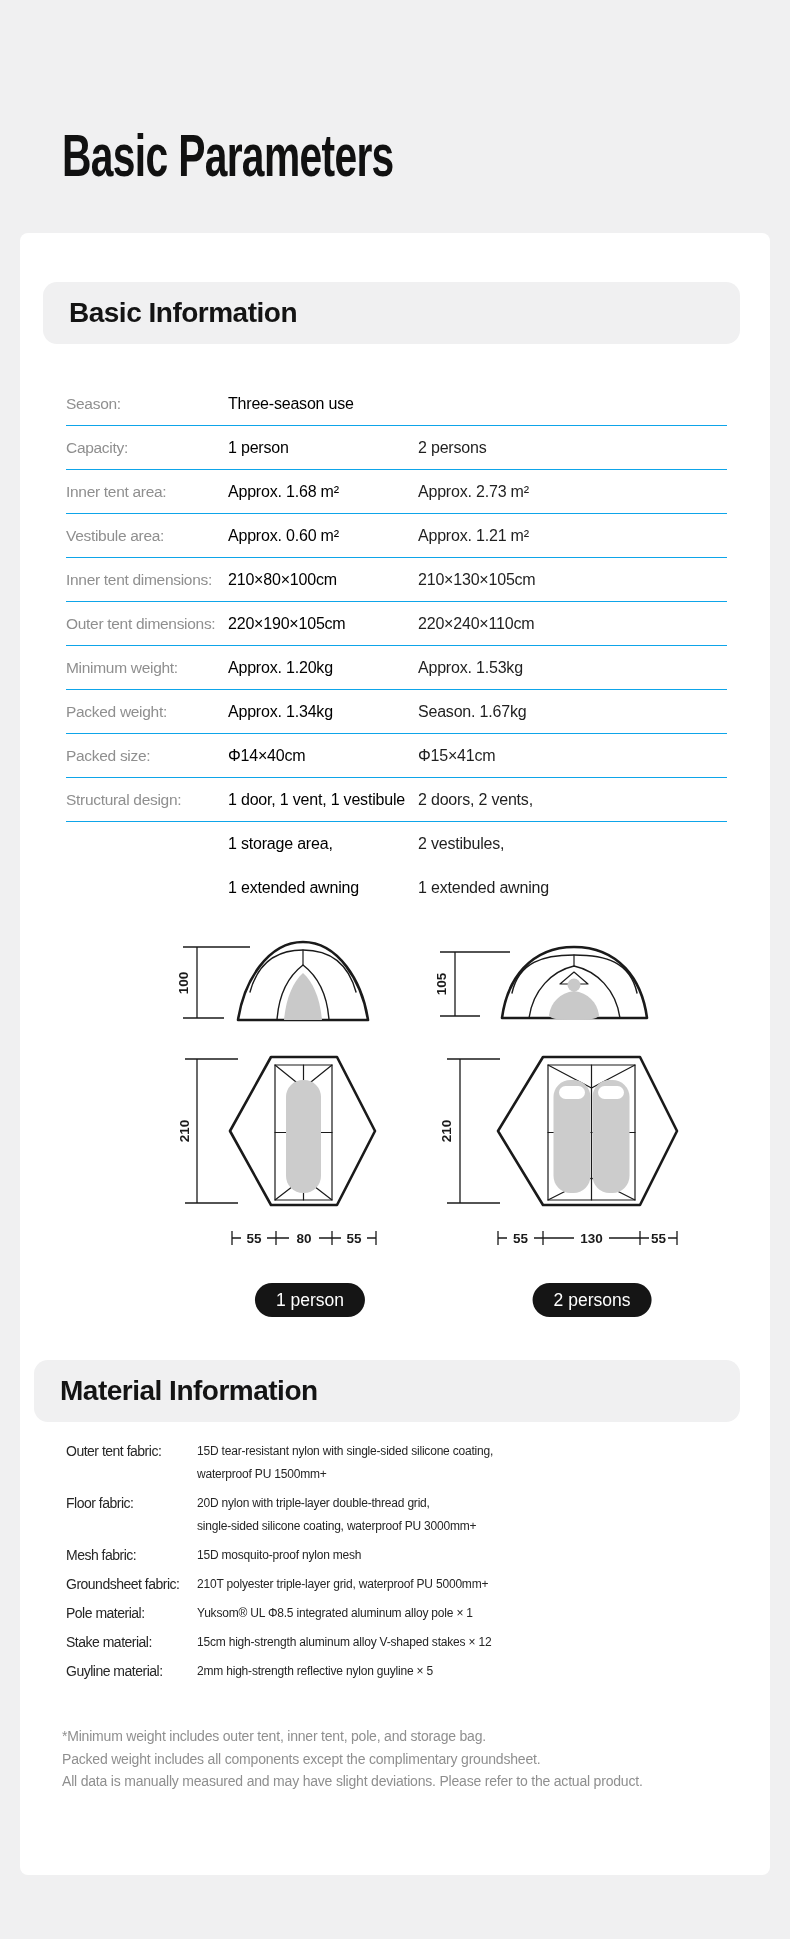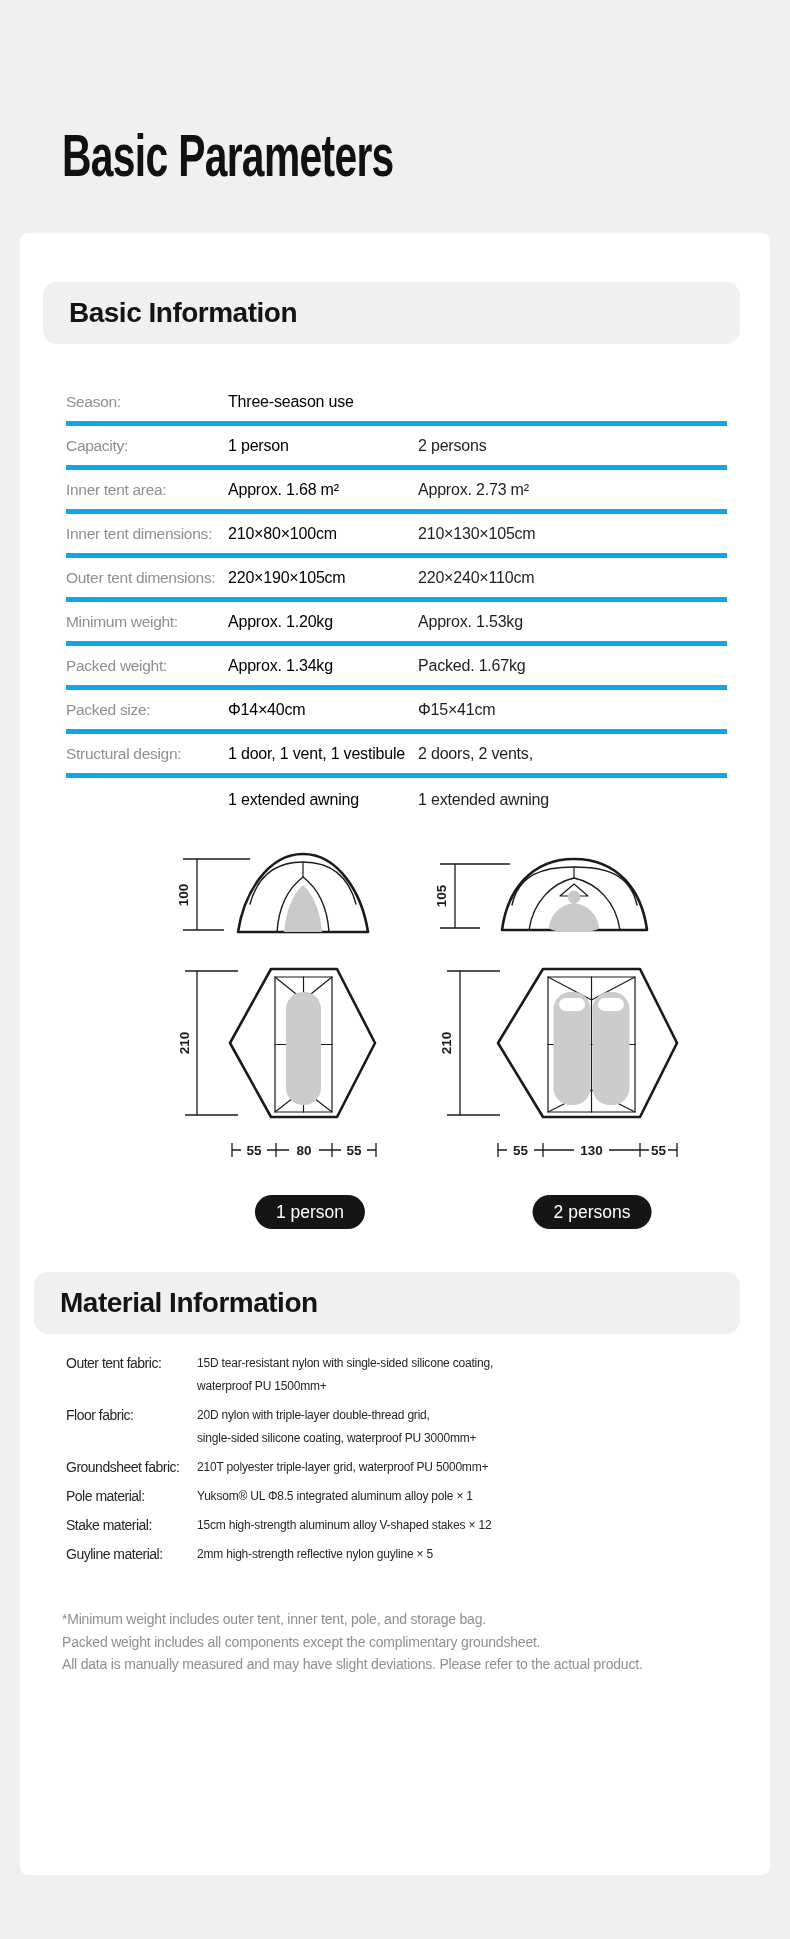--- a/index.html
+++ b/index.html
@@ -24,21 +24,21 @@
     display:flex; align-items:center; padding-left:26px; box-sizing:border-box;
   }
   .bar-basic { margin-top:49px; }
   .bar-material { margin-top:35px;margin-left:14px; }
   .section-bar h2 {
     margin:0; font-size:28px; font-weight:700; color:#141414; letter-spacing:-0.5px;
   }
   .basic-table { margin:38px 43px 0 46px; }
   .trow {
     display:flex; align-items:center; height:44px; box-sizing:border-box;
-    border-bottom:5px solid #0ea5e9;
+    border-bottom:1px solid #0ea5e9;
   }
   .trow.no-line { border-bottom:none; }
   .tlabel { width:162px; flex:none; font-size:15.5px; color:#8f8f8f; letter-spacing:-0.3px; }
   .tc1 { width:190px; flex:none; font-size:16px; color:#000000; letter-spacing:-0.2px; }
   .tc2 { flex:1; font-size:16px; color:#1f1f1f; letter-spacing:-0.2px; }
   .diagrams { position:relative; height:390px; margin-top:25px; }
   .svg-left  { position:absolute; left:120px; top:0; }
   .svg-right { position:absolute; left:370px; top:0; }
   .badge {
     position:absolute; top:348px; transform:translateX(-50%);
@@ -92,48 +92,58 @@
       <div class="tlabel">Capacity:</div>
       <div class="tc1">1 person</div>
       <div class="tc2">2 persons</div>
     </div>
     <div class="trow">
       <div class="tlabel">Inner tent area:</div>
       <div class="tc1">Approx. 1.68 m²</div>
       <div class="tc2">Approx. 2.73 m²</div>
     </div>
     <div class="trow">
+      <div class="tlabel">Vestibule area:</div>
+      <div class="tc1">Approx. 0.60 m²</div>
+      <div class="tc2">Approx. 1.21 m²</div>
+    </div>
+    <div class="trow">
       <div class="tlabel">Inner tent dimensions:</div>
       <div class="tc1">210×80×100cm</div>
       <div class="tc2">210×130×105cm</div>
     </div>
     <div class="trow">
       <div class="tlabel">Outer tent dimensions:</div>
       <div class="tc1">220×190×105cm</div>
       <div class="tc2">220×240×110cm</div>
     </div>
     <div class="trow">
       <div class="tlabel">Minimum weight:</div>
       <div class="tc1">Approx. 1.20kg</div>
       <div class="tc2">Approx. 1.53kg</div>
     </div>
     <div class="trow">
       <div class="tlabel">Packed weight:</div>
       <div class="tc1">Approx. 1.34kg</div>
-      <div class="tc2">Packed. 1.67kg</div>
+      <div class="tc2">Season. 1.67kg</div>
     </div>
     <div class="trow">
       <div class="tlabel">Packed size:</div>
       <div class="tc1">Φ14×40cm</div>
       <div class="tc2">Φ15×41cm</div>
     </div>
     <div class="trow">
       <div class="tlabel">Structural design:</div>
       <div class="tc1">1 door, 1 vent, 1 vestibule</div>
       <div class="tc2">2 doors, 2 vents,</div>
+    </div>
+    <div class="trow no-line">
+      <div class="tlabel"></div>
+      <div class="tc1">1 storage area,</div>
+      <div class="tc2">2 vestibules,</div>
     </div>
     <div class="trow no-line">
       <div class="tlabel"></div>
       <div class="tc1">1 extended awning</div>
       <div class="tc2">1 extended awning</div>
     </div>
   </div>
 
   <div class="diagrams">
 
@@ -231,20 +241,24 @@
       <div class="mlabel">Outer tent fabric:</div>
       <div class="mval">15D tear-resistant nylon with single-sided silicone coating,
 waterproof PU 1500mm+</div>
     </div>
     <div class="mrow">
       <div class="mlabel">Floor fabric:</div>
       <div class="mval">20D nylon with triple-layer double-thread grid,
 single-sided silicone coating, waterproof PU 3000mm+</div>
     </div>
     <div class="mrow">
+      <div class="mlabel">Mesh fabric:</div>
+      <div class="mval">15D mosquito-proof nylon mesh</div>
+    </div>
+    <div class="mrow">
       <div class="mlabel">Groundsheet fabric:</div>
       <div class="mval">210T polyester triple-layer grid, waterproof PU 5000mm+</div>
     </div>
     <div class="mrow">
       <div class="mlabel">Pole material:</div>
       <div class="mval">Yuksom® UL Φ8.5 integrated aluminum alloy pole × 1</div>
     </div>
     <div class="mrow">
       <div class="mlabel">Stake material:</div>
       <div class="mval">15cm high-strength aluminum alloy V-shaped stakes × 12</div>

